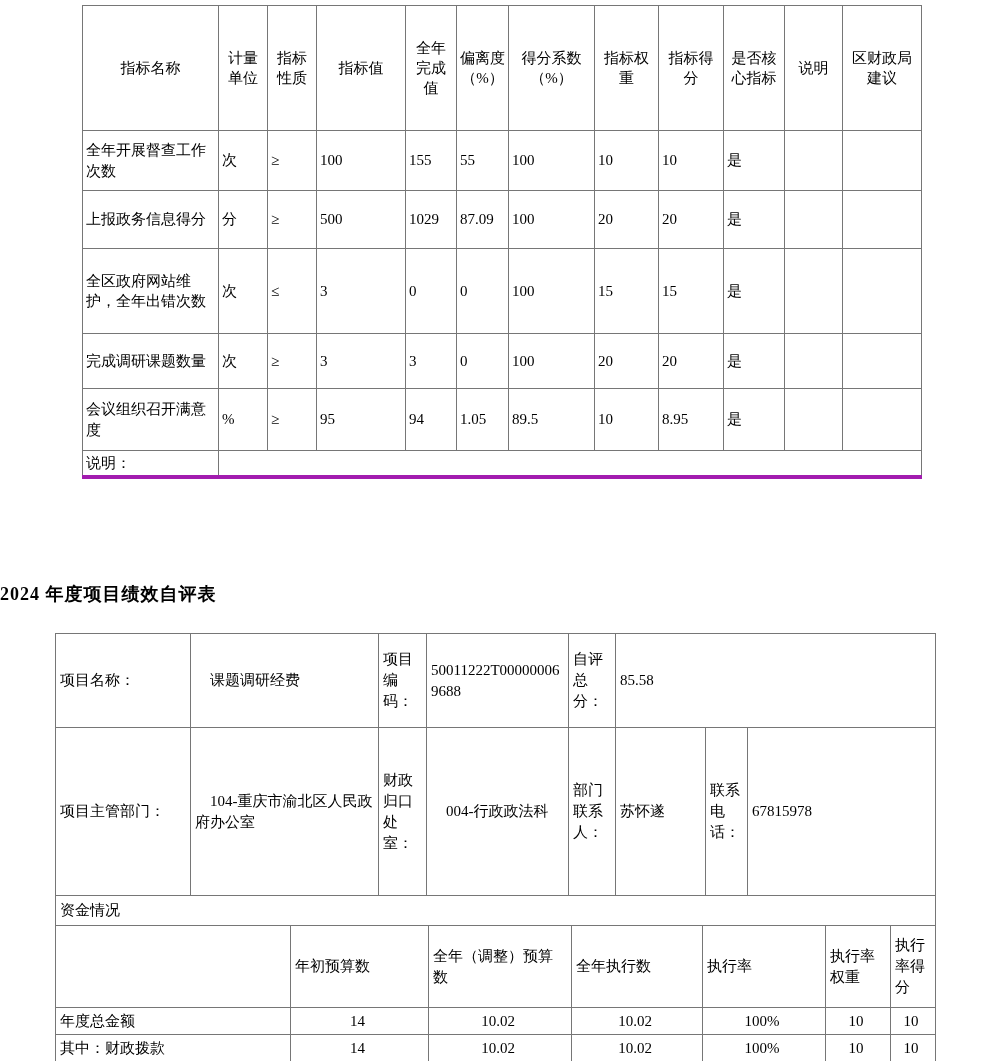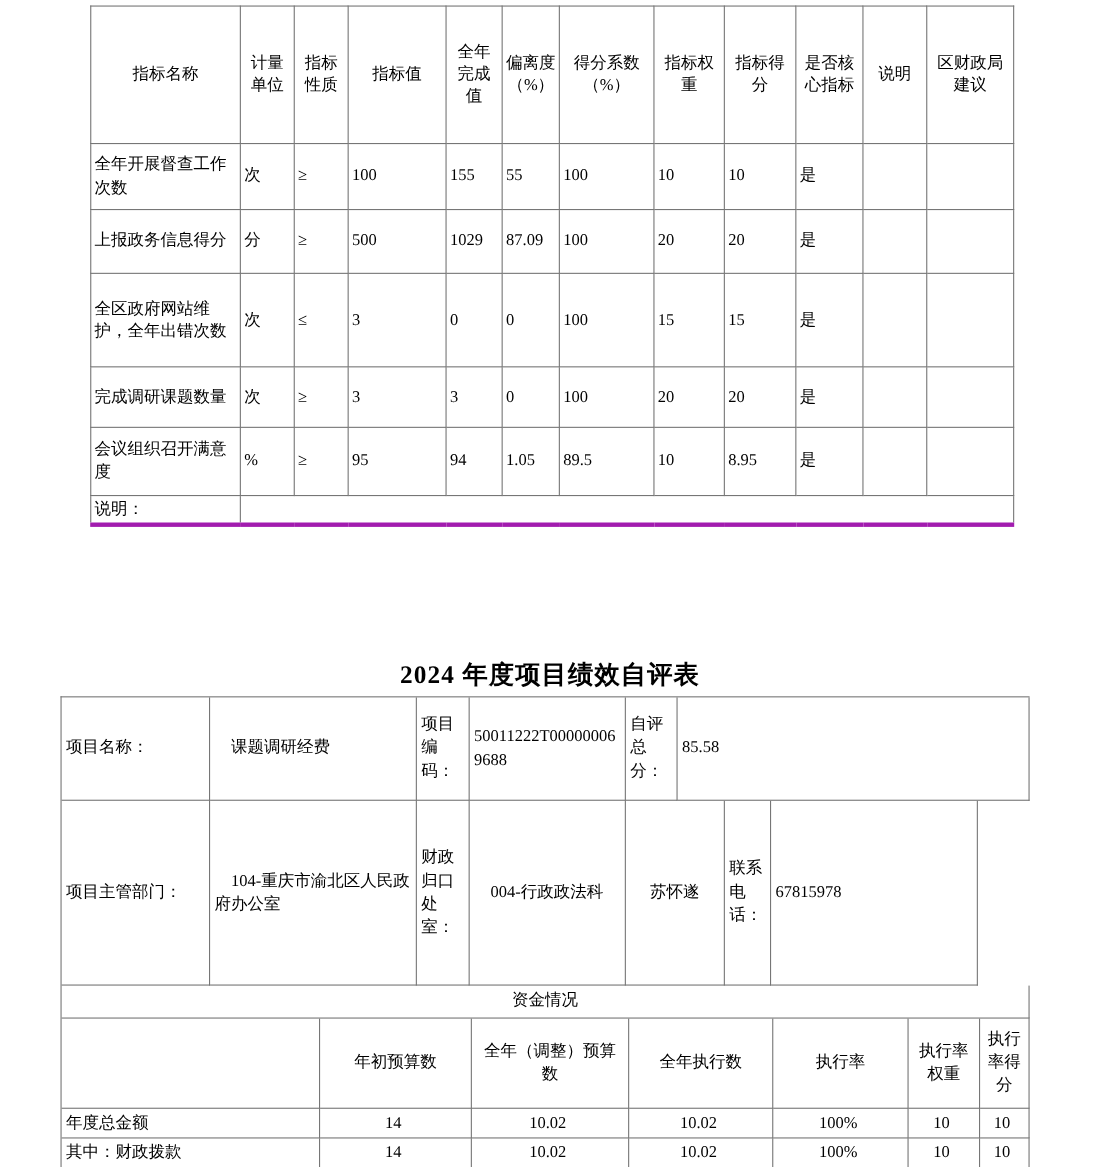--- a/index.html
+++ b/index.html
@@ -14,36 +14,36 @@
     border-collapse:collapse;table-layout:fixed;font-size:15px;line-height:1.35;
   }
   .t1 td{
     border:1px solid #767676;padding:0 3px;vertical-align:middle;
     overflow:hidden;word-break:break-word;
   }
   .t1 tr.hdr td{text-align:center;}
   .t1 tr.last td{border-bottom:4px solid #a21caf;}
   
   .title{
-    position:absolute;left:0;top:582px;width:1000px;text-align:center;
-    font-size:23px;font-weight:bold;letter-spacing:1px;margin-top:16px;
+    position:absolute;left:0;top:582px;width:1000px;
+    font-size:18px;font-weight:bold;letter-spacing:1px;
   }
   
   .t2{
     position:absolute;left:55px;top:633px;width:880px;font-size:15px;line-height:1.4;
     border-top:1px solid #767676;border-left:1px solid #767676;
   }
   .row{display:flex;}
   .c{
     box-sizing:border-box;border-right:1px solid #767676;border-bottom:1px solid #767676;
     display:flex;align-items:center;overflow:hidden;
   }
   .c>span{display:block;width:100%;padding:0 4px;word-break:break-word;}
   .indent>span{text-indent:1em;}
-  .ctr>span{text-align:center;}
+  .ctr>span{}
   .rt>span{text-align:center;padding-right:8px;}
   .brk>span{word-break:break-all;}
   .w135{width:135px}.w188{width:188px}.w48{width:48px}.w142{width:142px}.w47{width:47px}
   .w320{width:320px}.w90{width:90px}.w42{width:42px}
   .w235{width:235px}.w138{width:138px}.w143{width:143px}.w131{width:131px}
   .w123{width:123px}.w65{width:65px}.w45{width:45px}.w880{width:880px}
   .h94{height:94px}.h168{height:168px}.h30{height:30px}.h82{height:82px}.h27{height:27px}
 </style>
 </head>
 <body>
@@ -188,20 +188,23 @@
         </div>
       <div class="c w188 indent">
           <span>104-重庆市渝北区人民政府办公室</span>
         </div>
       <div class="c w48">
           <span>财政归口处室：</span>
         </div>
       <div class="c w142 indent">
           <span>004-行政政法科</span>
         </div>
+      <div class="c w47">
+          <span>部门联系人：</span>
+        </div>
       <div class="c w90 ctr">
           <span>苏怀遂</span>
         </div>
       <div class="c w42">
           <span>联系电话：</span>
         </div>
       <div class="c w188">
           <span>67815978</span>
         </div>
     </div>

